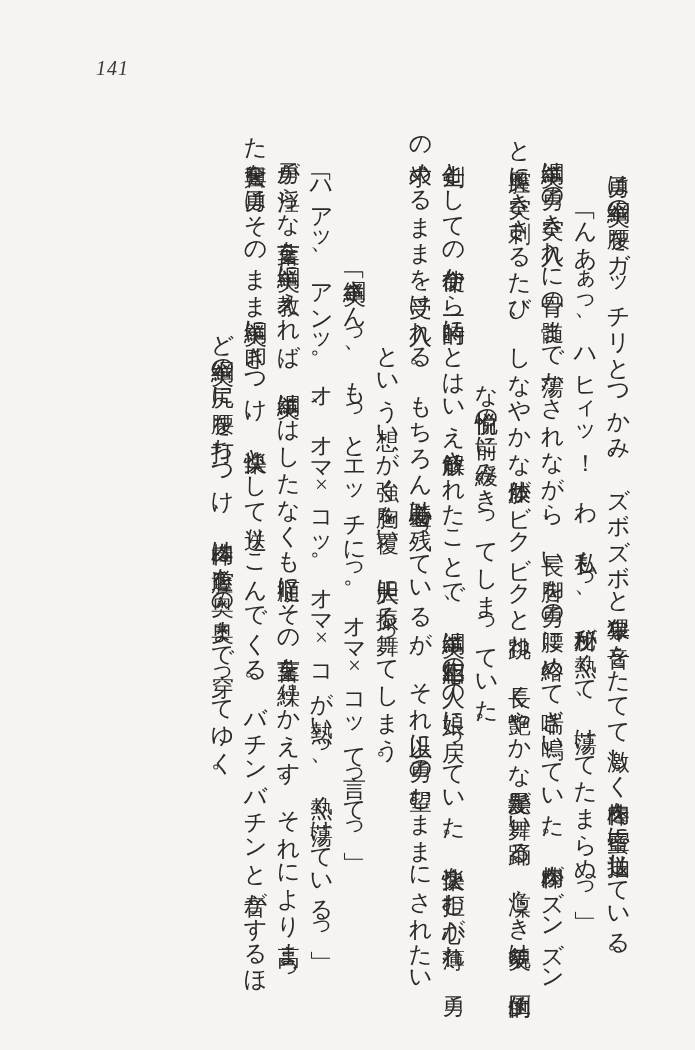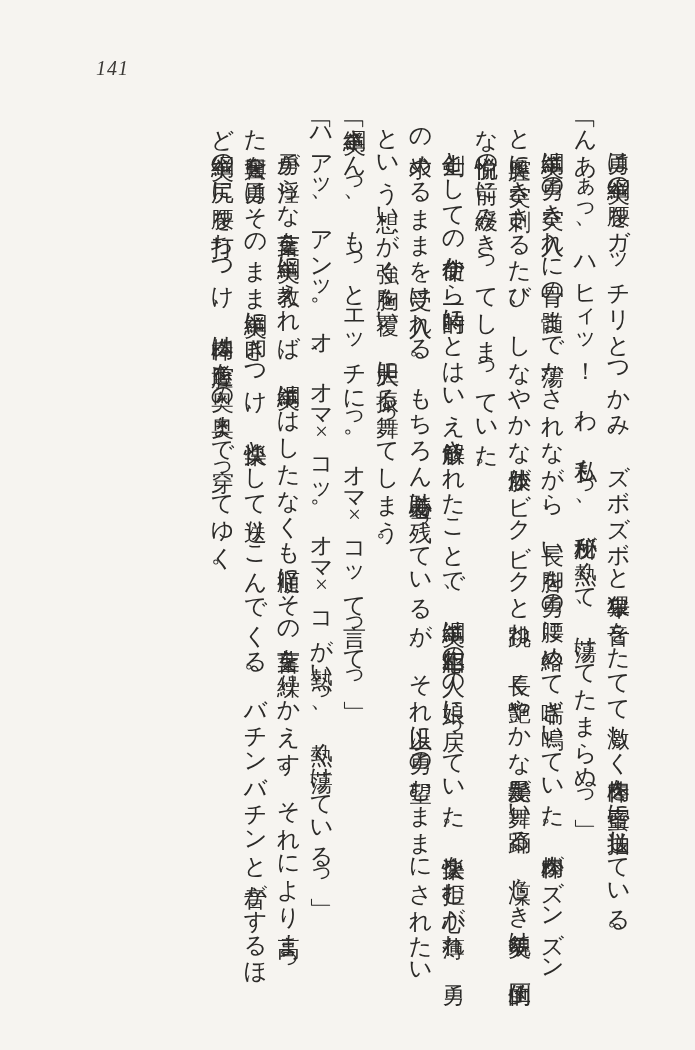--- a/index.html
+++ b/index.html
@@ -10,20 +10,21 @@
     width: 695px;
     height: 1050px;
     overflow: hidden;
     background: #f6f4f0;
   }
   .page {
     position: relative;
     width: 695px;
     height: 1050px;
     background: #f6f4f0;
+    text-align: center;
   }
   .page-number {
     position: absolute;
     top: 57px;
     left: 96px;
     font-family: "Liberation Serif", "DejaVu Serif", serif;
     font-style: italic;
     font-size: 20px;
     letter-spacing: 1px;
     color: #3a3835;

